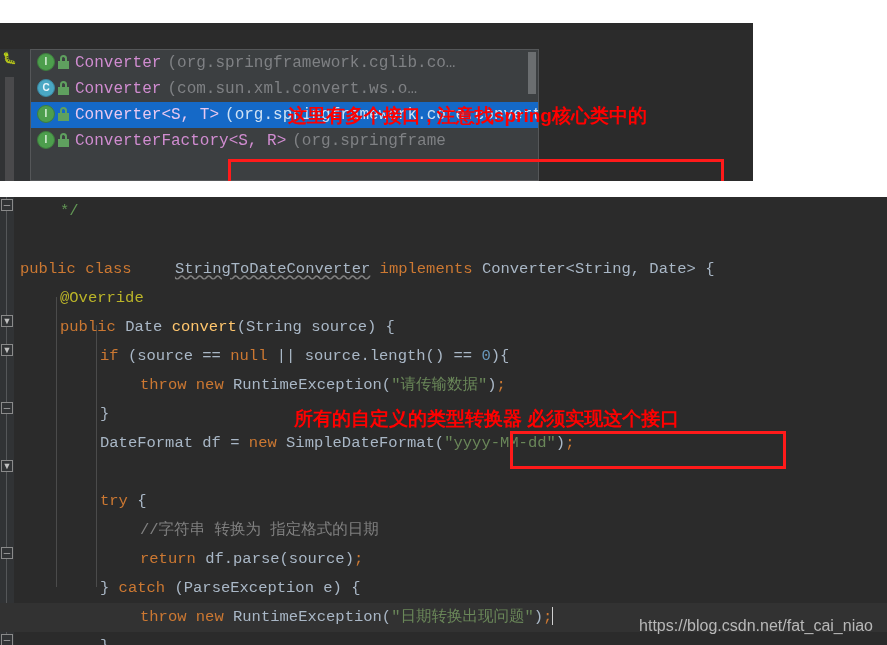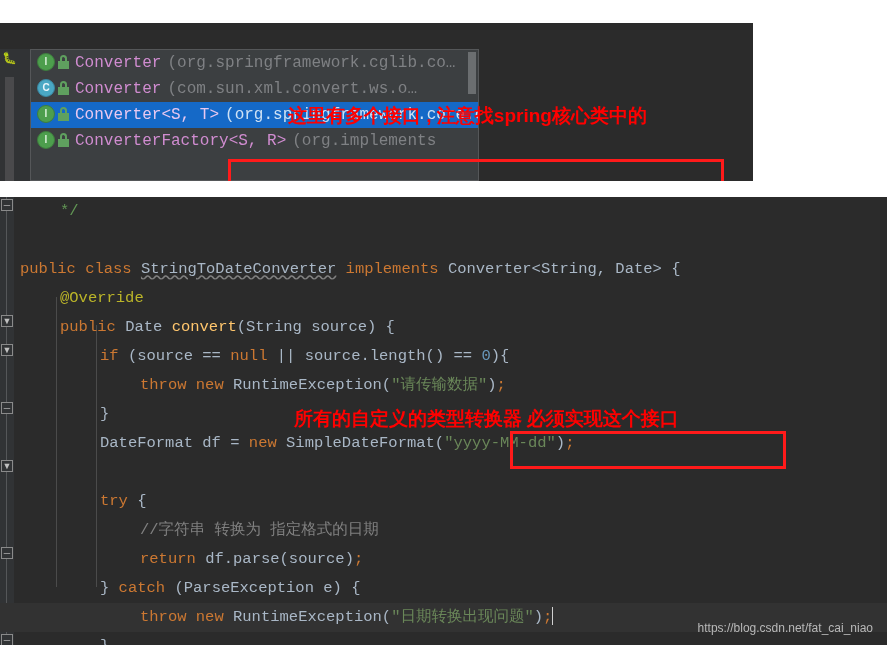--- a/index.html
+++ b/index.html
@@ -31,21 +31,21 @@
     position:absolute;left:0;top:26px;width:30px;height:132px;background:#313335;
   }
   .gutter-top .scrollbar-stub{
     position:absolute;left:5px;top:28px;width:9px;height:104px;background:#4a4a4c;
   }
   .gutter-icon-bug{
     position:absolute;left:2px;top:2px;width:14px;height:16px;color:#bfbfbf;font-size:12px;line-height:16px;text-align:center;
   }
 
   .popup{
-    position:absolute;left:30px;top:26px;width:449px;height:132px;
+    position:absolute;left:30px;top:26px;width:509px;height:132px;
     background:#3c3f41;border:1px solid #555759;box-sizing:border-box;overflow:hidden;
   }
   .popup-row{
     position:relative;height:26px;line-height:26px;white-space:nowrap;
     font-size:16px;padding-left:6px;box-sizing:border-box;
   }
   .popup-row.selected{background:#1569c7;}
   .popup-row .ic-kind{
     display:inline-block;width:16px;height:16px;border-radius:50%;
     vertical-align:middle;margin-right:2px;position:relative;top:-1px;
@@ -113,40 +113,41 @@
   .s{color:#6a8759;}          
   .c{color:#808080;text-align:center;}          
   .m{color:#ffc66d;}          
   .n{color:#6897bb;}          
   .t{color:#a9b7c6;}          
   .cmtgrn{color:#629755;}
   .wavy{
     text-decoration:underline;
     text-decoration-style:wavy;
     text-decoration-color:#808080;
+    margin-left:34px;
   }
   .caret{
     display:inline-block;width:1px;height:18px;background:#d0d0d0;
     vertical-align:middle;position:relative;top:-1px;
   }
 
   .redbox-impl{
     position:absolute;left:510px;top:234px;width:276px;height:38px;
     border:3px solid #ff1a1a;box-sizing:border-box;
   }
   .ann{
     position:absolute;color:#ff0000;font-weight:bold;white-space:nowrap;
-    font-family:Liberation Serif, serif;
+    font-family:Liberation Sans, sans-serif;
   }
   .ann-impl{left:294px;top:209px;font-size:19px;}
   .ann-arrow{left:500px;top:283px;font-size:19px;}
 
   .watermark{
     position:absolute;right:14px;bottom:10px;
-    color:#b8b8b8;font-size:12px;
+    color:#b8b8b8;font-size:16px;
     font-family:"Liberation Sans",sans-serif;white-space:nowrap;padding-left:8px;
   }
   .white-band{position:absolute;left:0;width:887px;background:#ffffff;}
 </style>
 </head>
 <body>
 
 <div class="screen">
 
   <div class="white-band" style="left:0;top:0;height:23px;"></div>
@@ -159,21 +160,21 @@
 
     <div class="gutter-top">
       <div class="gutter-icon-bug">🐛</div>
       <div class="scrollbar-stub"></div>
     </div>
 
     <div class="popup" id="popup-list">
         <div class="popup-row"><span class="ic-kind iface">I</span><span class="ic-lock"><u></u><i></i></span><span class="pop-name">Converter</span><span class="pop-pkg">(org.springframework.cglib.co…</span></div>
         <div class="popup-row"><span class="ic-kind clazz">C</span><span class="ic-lock"><u></u><i></i></span><span class="pop-name">Converter</span><span class="pop-pkg">(com.sun.xml.convert.ws.o…</span></div>
         <div class="popup-row selected"><span class="ic-kind iface">I</span><span class="ic-lock"><u></u><i></i></span><span class="pop-name sel">Converter&lt;S, T&gt;</span><span class="pop-pkg sel">(org.springframework.core.convert.converter)</span></div>
-        <div class="popup-row"><span class="ic-kind iface">I</span><span class="ic-lock"><u></u><i></i></span><span class="pop-name">ConverterFactory&lt;S, R&gt;</span><span class="pop-pkg">(org.implements</span></div>
+        <div class="popup-row"><span class="ic-kind iface">I</span><span class="ic-lock"><u></u><i></i></span><span class="pop-name">ConverterFactory&lt;S, R&gt;</span><span class="pop-pkg">(org.springframe</span></div>
         <div class="popup-scroll"></div>
       </div>
 
     <div class="redbox-popup"></div>
 
     <div class="ann-top">这里有多个接口 , 注意找spring核心类中的</div>
   </div>
 
   <div class="white-band" style="left:0;top:181px;height:16px;"></div>
 

